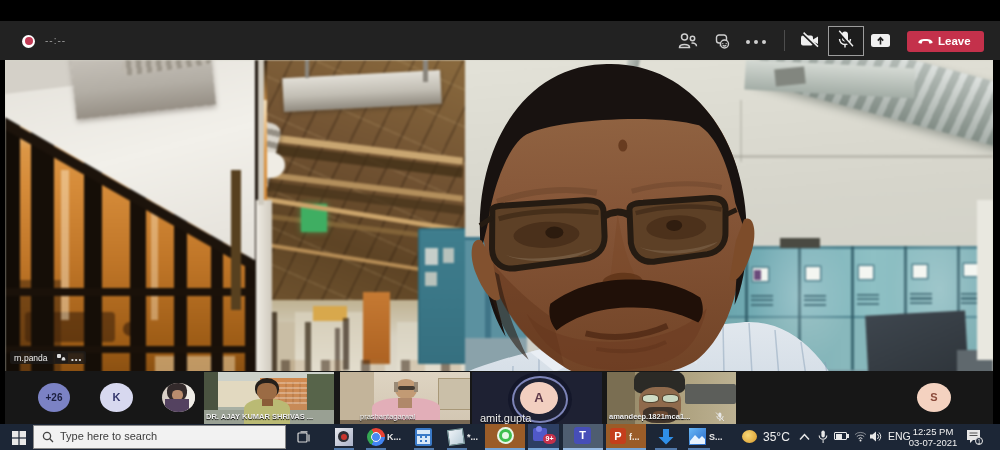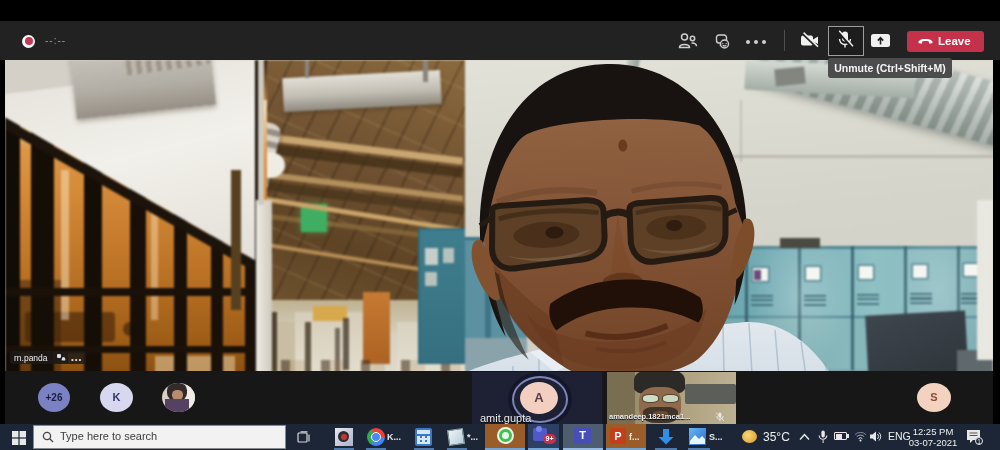--- a/index.html
+++ b/index.html
@@ -273,34 +273,62 @@
     <svg class="abs" style="left:52px;top:294px;" width="9" height="7" viewBox="0 0 9 7">
         <g fill="#ddd">
           <rect x="0" y="0" width="4" height="4" rx="1"></rect>
           <circle cx="6.5" cy="4.5" r="1.6"></circle>
           <rect x="4.5" y="5" width="4" height="1.6" rx=".8"></rect>
         </g>
       </svg>
     <div class="abs" style="left:66px;top:294.5px;color:#ddd;font-size:8px;letter-spacing:1px;">•••</div>
   </div>
 
-  <div class="abs" style="left:828px;top:58px;width:124px;height:20px;background:#4c4c4c;border-radius:3px;color:#f5f5f5;font-size:10.5px;font-weight:700;text-align:center;line-height:20px;">Unmute (Ctrl+Shift+M)</div>
 
   <div class="abs" id="strip" style="left:5px;top:371px;width:988px;height:53px;background:#171717;">
 
     <div class="abs" style="left:33px;top:12px;width:32px;height:29px;border-radius:50%;background:#7b82c4;color:#1c2040;font-size:10px;font-weight:700;text-align:center;line-height:29px;">+26</div>
     <div class="abs" style="left:95px;top:12px;width:33px;height:29px;border-radius:50%;background:#d7d8ef;color:#33366b;font-size:11px;font-weight:700;text-align:center;line-height:29px;">K</div>
     <div class="abs" style="left:157px;top:12px;width:33px;height:29px;border-radius:50%;overflow:hidden;background:#d8cfc6;">
       <div class="abs" style="left:24px;top:0px;width:9px;height:29px;background:#efece6;"></div>
       <div class="abs" style="left:5px;top:0px;width:20px;height:18px;background:#332a2b;border-radius:40% 40% 45% 45%;"></div>
       <div class="abs" style="left:10px;top:7px;width:11px;height:10px;background:#b98c6e;border-radius:45%;"></div>
       <div class="abs" style="left:3px;top:16px;width:24px;height:13px;background:#544260;"></div>
     </div>
 
-
+    <div class="abs" style="left:199px;top:1px;width:130px;height:52px;overflow:hidden;background:#a8b0a4;">
+      <div class="abs" style="left:0;top:0;width:130px;height:15px;background:#ccd1ca;"></div>
+      <div class="abs" style="left:8px;top:9px;width:50px;height:26px;background:#e2d9c0;"></div>
+      <div class="abs" style="left:56px;top:6px;width:52px;height:32px;background:linear-gradient(180deg,#d18a4f,#c68a58);"></div>
+      <div class="abs" style="left:60px;top:10px;width:44px;height:22px;background:repeating-linear-gradient(0deg,rgba(255,255,255,.28) 0 2px,transparent 2px 5px),repeating-linear-gradient(90deg,rgba(130,80,40,.18) 0 2px,transparent 2px 7px);"></div>
+      <div class="abs" style="left:103px;top:2px;width:27px;height:42px;background:#57644a;"></div>
+      <div class="abs" style="left:0;top:0;width:14px;height:46px;background:#4a5340;"></div>
+      <div class="abs" style="left:0;top:38px;width:130px;height:14px;background:#99a093;"></div>
+
+      <div class="abs" style="left:51px;top:6px;width:24px;height:20px;border-radius:50% 50% 42% 42%;background:#241f1a;"></div>
+      <div class="abs" style="left:53px;top:11px;width:20px;height:17px;border-radius:42%;background:#9b6b44;"></div>
+      <div class="abs" style="left:40px;top:27px;width:46px;height:25px;border-radius:40% 40% 0 0;background:#baba74;"></div>
+      <div class="abs" style="left:58px;top:27px;width:11px;height:7px;background:#8a5c38;"></div>
+      <div class="abs" style="left:2px;top:40px;color:#f2f2f2;font-size:7.5px;font-weight:700;text-shadow:0 1px 1px #000;white-space:nowrap;">DR. AJAY KUMAR SHRIVAS ...</div>
+    </div>
+
+    <div class="abs" style="left:335px;top:1px;width:130px;height:52px;overflow:hidden;background:#dcd2c1;">
+      <div class="abs" style="left:0;top:0;width:34px;height:52px;background:#c3b49a;border-right:2px solid #8a7a5e;"></div>
+      <div class="abs" style="left:34px;top:0;width:96px;height:52px;background:linear-gradient(180deg,#ded4c2,#d2c6b2);"></div>
+      <div class="abs" style="left:98px;top:6px;width:32px;height:30px;background:#cabfa8;border:1px solid #a89878;"></div>
+
+      <div class="abs" style="left:55px;top:7px;width:22px;height:20px;border-radius:46%;background:#c29a74;"></div>
+      <div class="abs" style="left:54px;top:10px;width:4px;height:10px;background:#9a8a76;"></div>
+        <div class="abs" style="left:74px;top:10px;width:4px;height:10px;background:#9a8a76;"></div>
+      <div class="abs" style="left:58px;top:14px;width:17px;height:3.5px;background:#443a30;border-radius:2px;"></div>
+      <div class="abs" style="left:32px;top:26px;width:68px;height:26px;border-radius:38% 38% 0 0;background:#e2aeb8;"></div>
+      <div class="abs" style="left:58px;top:26px;width:14px;height:10px;background:#b0886a;"></div>
+      <div class="abs" style="left:0;top:48px;width:130px;height:4px;background:#7a6a55;"></div>
+      <div class="abs" style="left:20px;top:40px;color:#f2f2f2;font-size:7.5px;text-shadow:0 1px 1px #000;white-space:nowrap;">prashantagarwal</div>
+    </div>
 
     <div class="abs" style="left:467px;top:1px;width:130px;height:52px;overflow:hidden;background:#1e2133;">
       <div class="abs" style="left:40px;top:4px;width:52px;height:43px;border-radius:50%;background:#1e2133;border:2.5px solid #7d84b8;box-shadow:0 0 0 4px #14172a;"></div>
       <div class="abs" style="left:48px;top:10px;width:38px;height:32px;border-radius:50%;background:#f2cfc0;color:#5f3a4a;font-size:13px;font-weight:700;text-align:center;line-height:32px;">A</div>
       <div class="abs" style="left:8px;top:40px;color:#f0f0f0;font-size:11px;text-shadow:0 1px 1px #000;">amit.gupta</div>
     </div>
 
     <div class="abs" style="left:602px;top:1px;width:129px;height:52px;overflow:hidden;background:linear-gradient(90deg,#8a7e60 0%,#a89b77 40%,#bcb192 100%);">
       <div class="abs" style="left:78px;top:12px;width:51px;height:20px;background:#5c5e5a;border-radius:2px;"></div>
       <div class="abs" style="left:0;top:0;width:28px;height:52px;background:#7a6e52;"></div>

